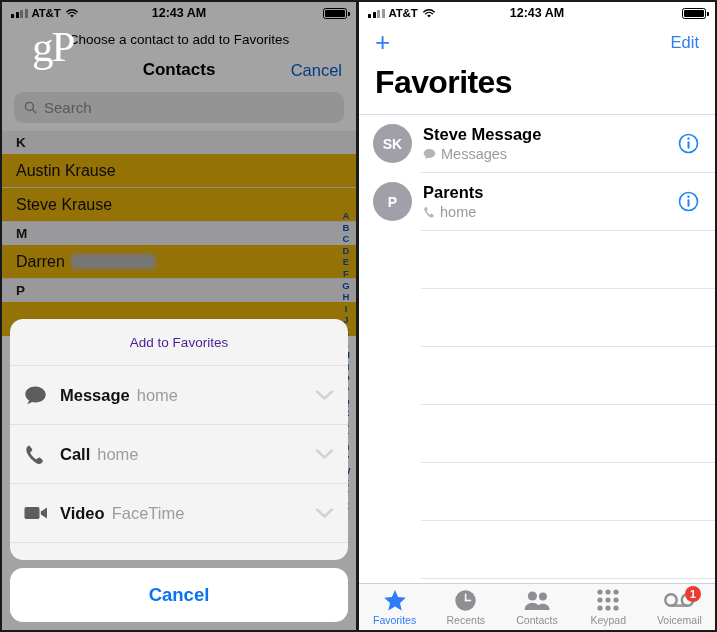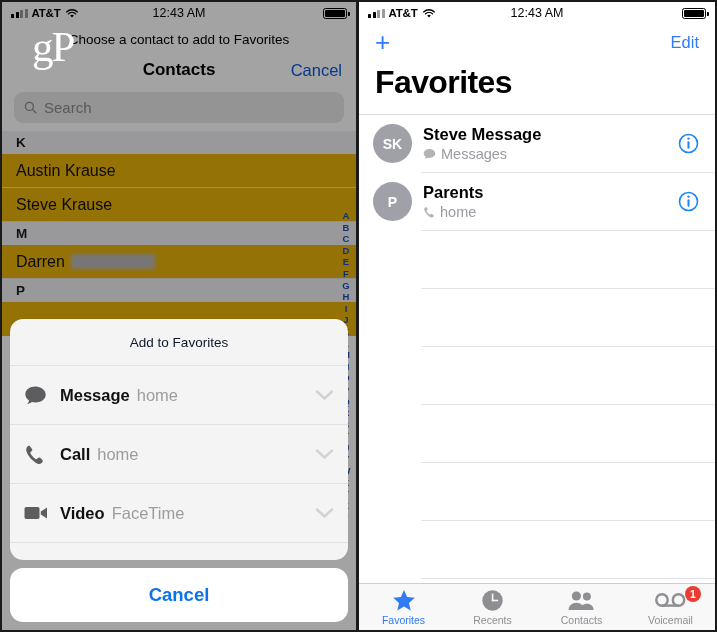--- a/index.html
+++ b/index.html
@@ -51,21 +51,21 @@
   .sb-bars i:nth-child(2) { height: 6px; }
   .sb-bars i:nth-child(3) { height: 8px; background: #9a9a9a; }
   .sb-bars i:nth-child(4) { height: 9px; background: #9a9a9a; }
   .sb-carrier { font-size: 11.5px; letter-spacing: -.2px; }
   .sb-wifi { width: 14px; height: 11px; display: block; }
   .sb-time {
     position: absolute;
     left: 0; right: 0;
     text-align: center;
     font-size: 12.5px;
-    font-weight: normal;
+    font-weight: bold;
     pointer-events: none;
   }
   .sb-right { margin-left: auto; display: flex; align-items: center; }
   .sb-batt {
     width: 24px; height: 11px;
     border: 1.2px solid #000;
     border-radius: 2.5px;
     padding: 1px;
     position: relative;
   }
@@ -214,21 +214,21 @@
     border-radius: 13px;
     overflow: hidden;
     box-shadow: 0 0 1px rgba(0,0,0,.15);
   }
   .sheet-title {
     height: 46px;
     display: flex;
     align-items: center;
     justify-content: center;
     font-size: 13.5px;
-    color: #0f172a;
+    color: #4c1d95;
   }
   .sheet-row {
     height: 59px;
     display: flex;
     align-items: center;
     padding: 12px 14px;
     border-top: 1px solid #e1e1e3;
   }
   .sheet-icon {
     width: 36px;
@@ -632,20 +632,38 @@
           <svg width="27" height="21" viewBox="0 0 27 21">
             <circle cx="8.4" cy="6" r="4.6" fill="#8e8e93"></circle>
             <path d="M0.6 20c0-4.4 3.5-7.3 7.8-7.3s7.8 2.9 7.8 7.3z" fill="#8e8e93"></path>
             <circle cx="18.9" cy="6.6" r="4" fill="#8e8e93"></circle>
             <path d="M12.2 20c0-3.9 3-6.3 6.7-6.3s6.7 2.4 6.7 6.3z" fill="#8e8e93"></path>
           </svg>
         </span>
         <span class="tab-label">Contacts</span>
       </div>
 
+      <div class="tab">
+        <span class="tab-ico">
+          <svg width="22" height="22" viewBox="0 0 22 22">
+            <g fill="#8e8e93">
+              <circle cx="3" cy="3" r="2.6"></circle>
+                <circle cx="11" cy="3" r="2.6"></circle>
+                <circle cx="19" cy="3" r="2.6"></circle>
+              <circle cx="3" cy="11" r="2.6"></circle>
+                <circle cx="11" cy="11" r="2.6"></circle>
+                <circle cx="19" cy="11" r="2.6"></circle>
+              <circle cx="3" cy="19" r="2.6"></circle>
+                <circle cx="11" cy="19" r="2.6"></circle>
+                <circle cx="19" cy="19" r="2.6"></circle>
+            </g>
+          </svg>
+        </span>
+        <span class="tab-label">Keypad</span>
+      </div>
 
       <div class="tab">
         <span class="tab-ico">
           <svg width="31" height="16" viewBox="0 0 31 16">
             <circle cx="7" cy="8" r="5.7" fill="none" stroke="#8e8e93" stroke-width="2.4"></circle>
             <circle cx="23.5" cy="8" r="5.7" fill="none" stroke="#8e8e93" stroke-width="2.4"></circle>
             <rect x="7" y="12.4" width="16.5" height="2.4" fill="#8e8e93"></rect>
           </svg>
         </span>
         <span class="tab-label">Voicemail</span>

